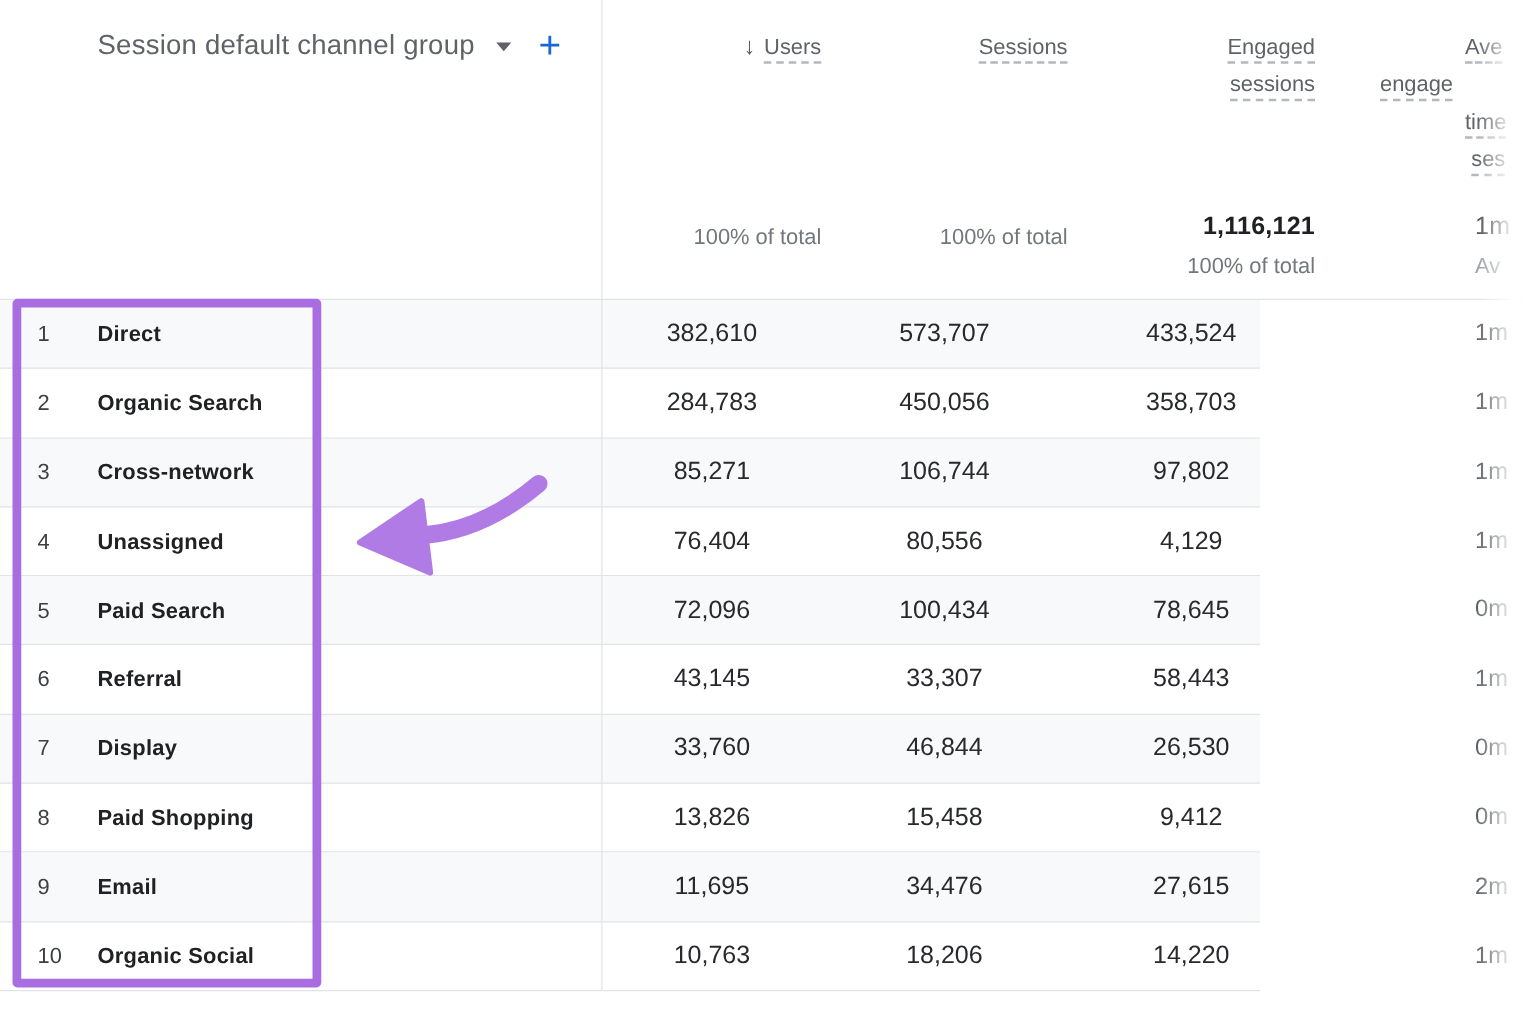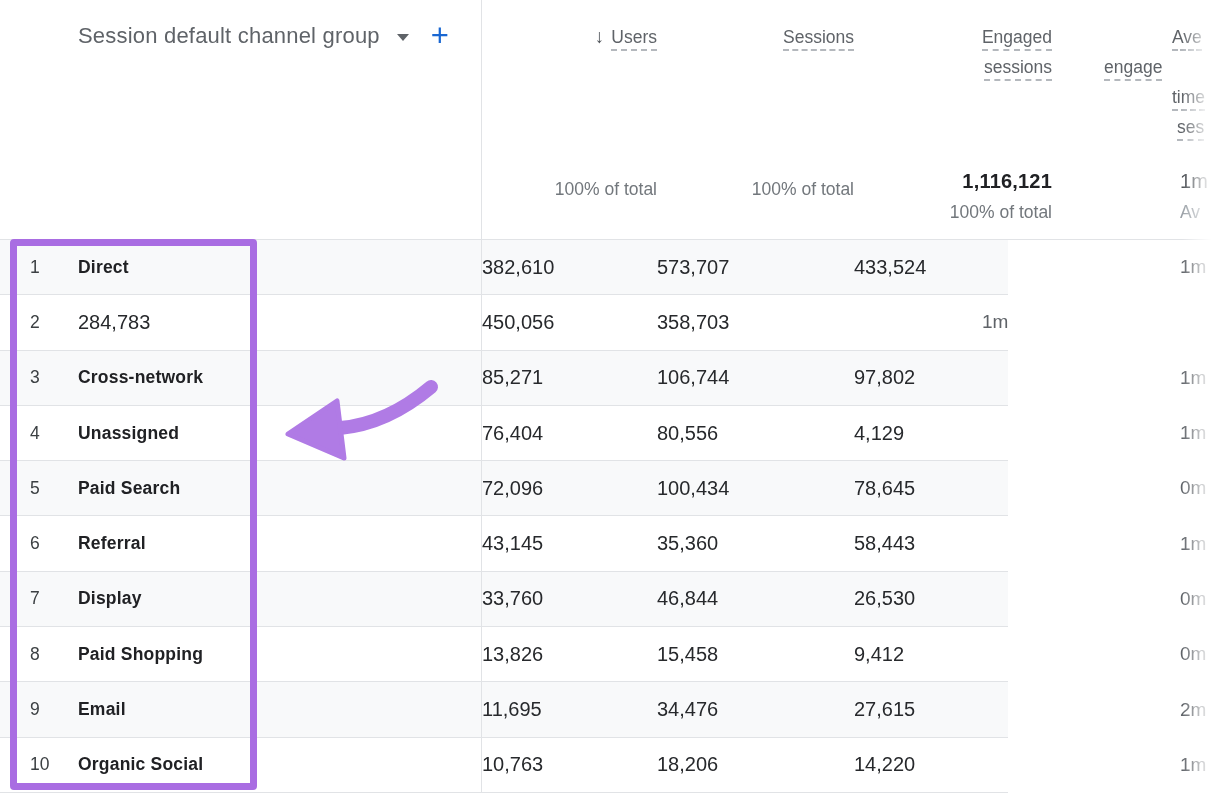--- a/index.html
+++ b/index.html
@@ -56,21 +56,21 @@
     border-top:1px solid var(--divider,#e1e3e6); z-index:1;
   }
   .row {
     height:55.3px; box-sizing:border-box;
     border-bottom:1px solid var(--divider,#e1e3e6);
     align-items:center;
   }
   .row:nth-child(odd) { background:var(--row-stripe,#f8f9fa); }
   .cell.rank { padding-left:30px; font-size:17.5px; color:#3c4043; }
   .cell.label { font-size:17.5px; font-weight:600; color:var(--text-dark,#202124); letter-spacing:.2px; }
-  .cell.num { text-align:left; font-size:20px; color:#27292c; }
+  .cell.num { text-align:center; font-size:20px; color:#27292c; }
   .cell.avg { padding-left:128px; font-size:19px; color:#5f6368; }
   
   #vdivider {
     position:absolute; left:481px; top:0; width:1px; height:792px;
     background:var(--divider,#e1e3e6); z-index:3;
   }
   #fade {
     position:absolute; left:1182px; top:0; width:36px; height:792px; z-index:5;
     background:linear-gradient(to right, rgba(255,255,255,0), #ffffff 82%);
     pointer-events:none;
@@ -139,20 +139,21 @@
     <div class="cell rank">1</div>
     <div class="cell label">Direct</div>
     <div class="cell num">382,610</div>
     <div class="cell num">573,707</div>
     <div class="cell num">433,524</div>
     <div class="cell avg">1m</div>
   </div>
 
   <div class="row cols">
     <div class="cell rank">2</div>
+    <div class="cell label">Organic Search</div>
     <div class="cell num">284,783</div>
     <div class="cell num">450,056</div>
     <div class="cell num">358,703</div>
     <div class="cell avg">1m</div>
   </div>
 
   <div class="row cols">
     <div class="cell rank">3</div>
     <div class="cell label">Cross-network</div>
     <div class="cell num">85,271</div>
@@ -176,21 +177,21 @@
     <div class="cell num">72,096</div>
     <div class="cell num">100,434</div>
     <div class="cell num">78,645</div>
     <div class="cell avg">0m</div>
   </div>
 
   <div class="row cols">
     <div class="cell rank">6</div>
     <div class="cell label">Referral</div>
     <div class="cell num">43,145</div>
-    <div class="cell num">35,360</div>
+    <div class="cell num">33,307</div>
     <div class="cell num">58,443</div>
     <div class="cell avg">1m</div>
   </div>
 
   <div class="row cols">
     <div class="cell rank">7</div>
     <div class="cell label">Display</div>
     <div class="cell num">33,760</div>
     <div class="cell num">46,844</div>
     <div class="cell num">26,530</div>

